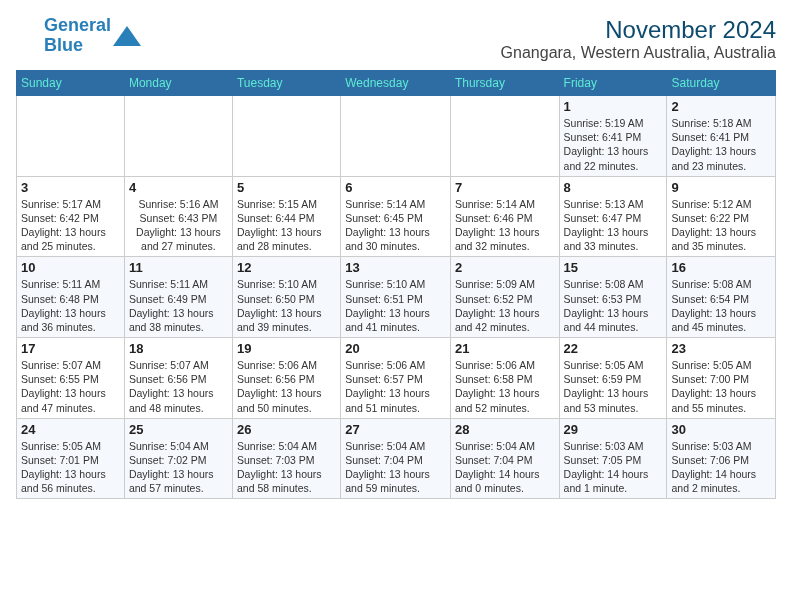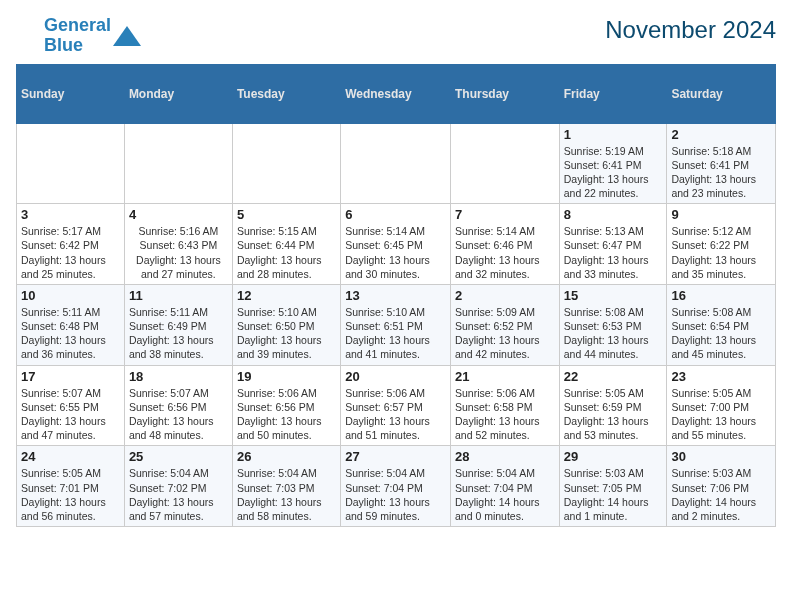--- a/index.html
+++ b/index.html
@@ -47,25 +47,25 @@
       font-size: 16px;
       color: #444;
     }
     .calendar-table {
       width: 100%;
       border-collapse: collapse;
       font-size: 11px;
     }
     .calendar-table thead th {
       background-color: #2e6da4;
-      color: #e5e5e5;
-      padding: 22px 4px;
+      color: #5eead4;
+      padding: 5px 4px;
       text-align: left;
       font-size: 12px;
-      font-weight: bold;
+      font-weight: normal;
       border: 1px solid #2e6da4;
     }
     .calendar-table tbody td {
       vertical-align: top;
       border: 1px solid #ccc;
       padding: 3px 4px;
       width: 113px;
       height: 80px;
       background: #fff;
     }
@@ -99,20 +99,21 @@
           <span>General</span><br><span style="color:#2980b9;">Blue</span>
         </div>
         <svg class="logo-icon" viewBox="0 0 28 20" xmlns="http://www.w3.org/2000/svg">
           <polygon points="14,0 28,20 0,20" fill="#2980b9"></polygon>
         </svg>
       </div>
     </div>
   </div>
   <div class="title-area">
     <div class="month-title">November 2024</div>
+    <div class="location-title">Gnangara, Western Australia, Australia</div>
   </div>
 </div>
 
 <table class="calendar-table">
   <thead>
     <tr id="header-row">
         <th>Sunday</th>
         <th>Monday</th>
         <th>Tuesday</th>
         <th>Wednesday</th>

